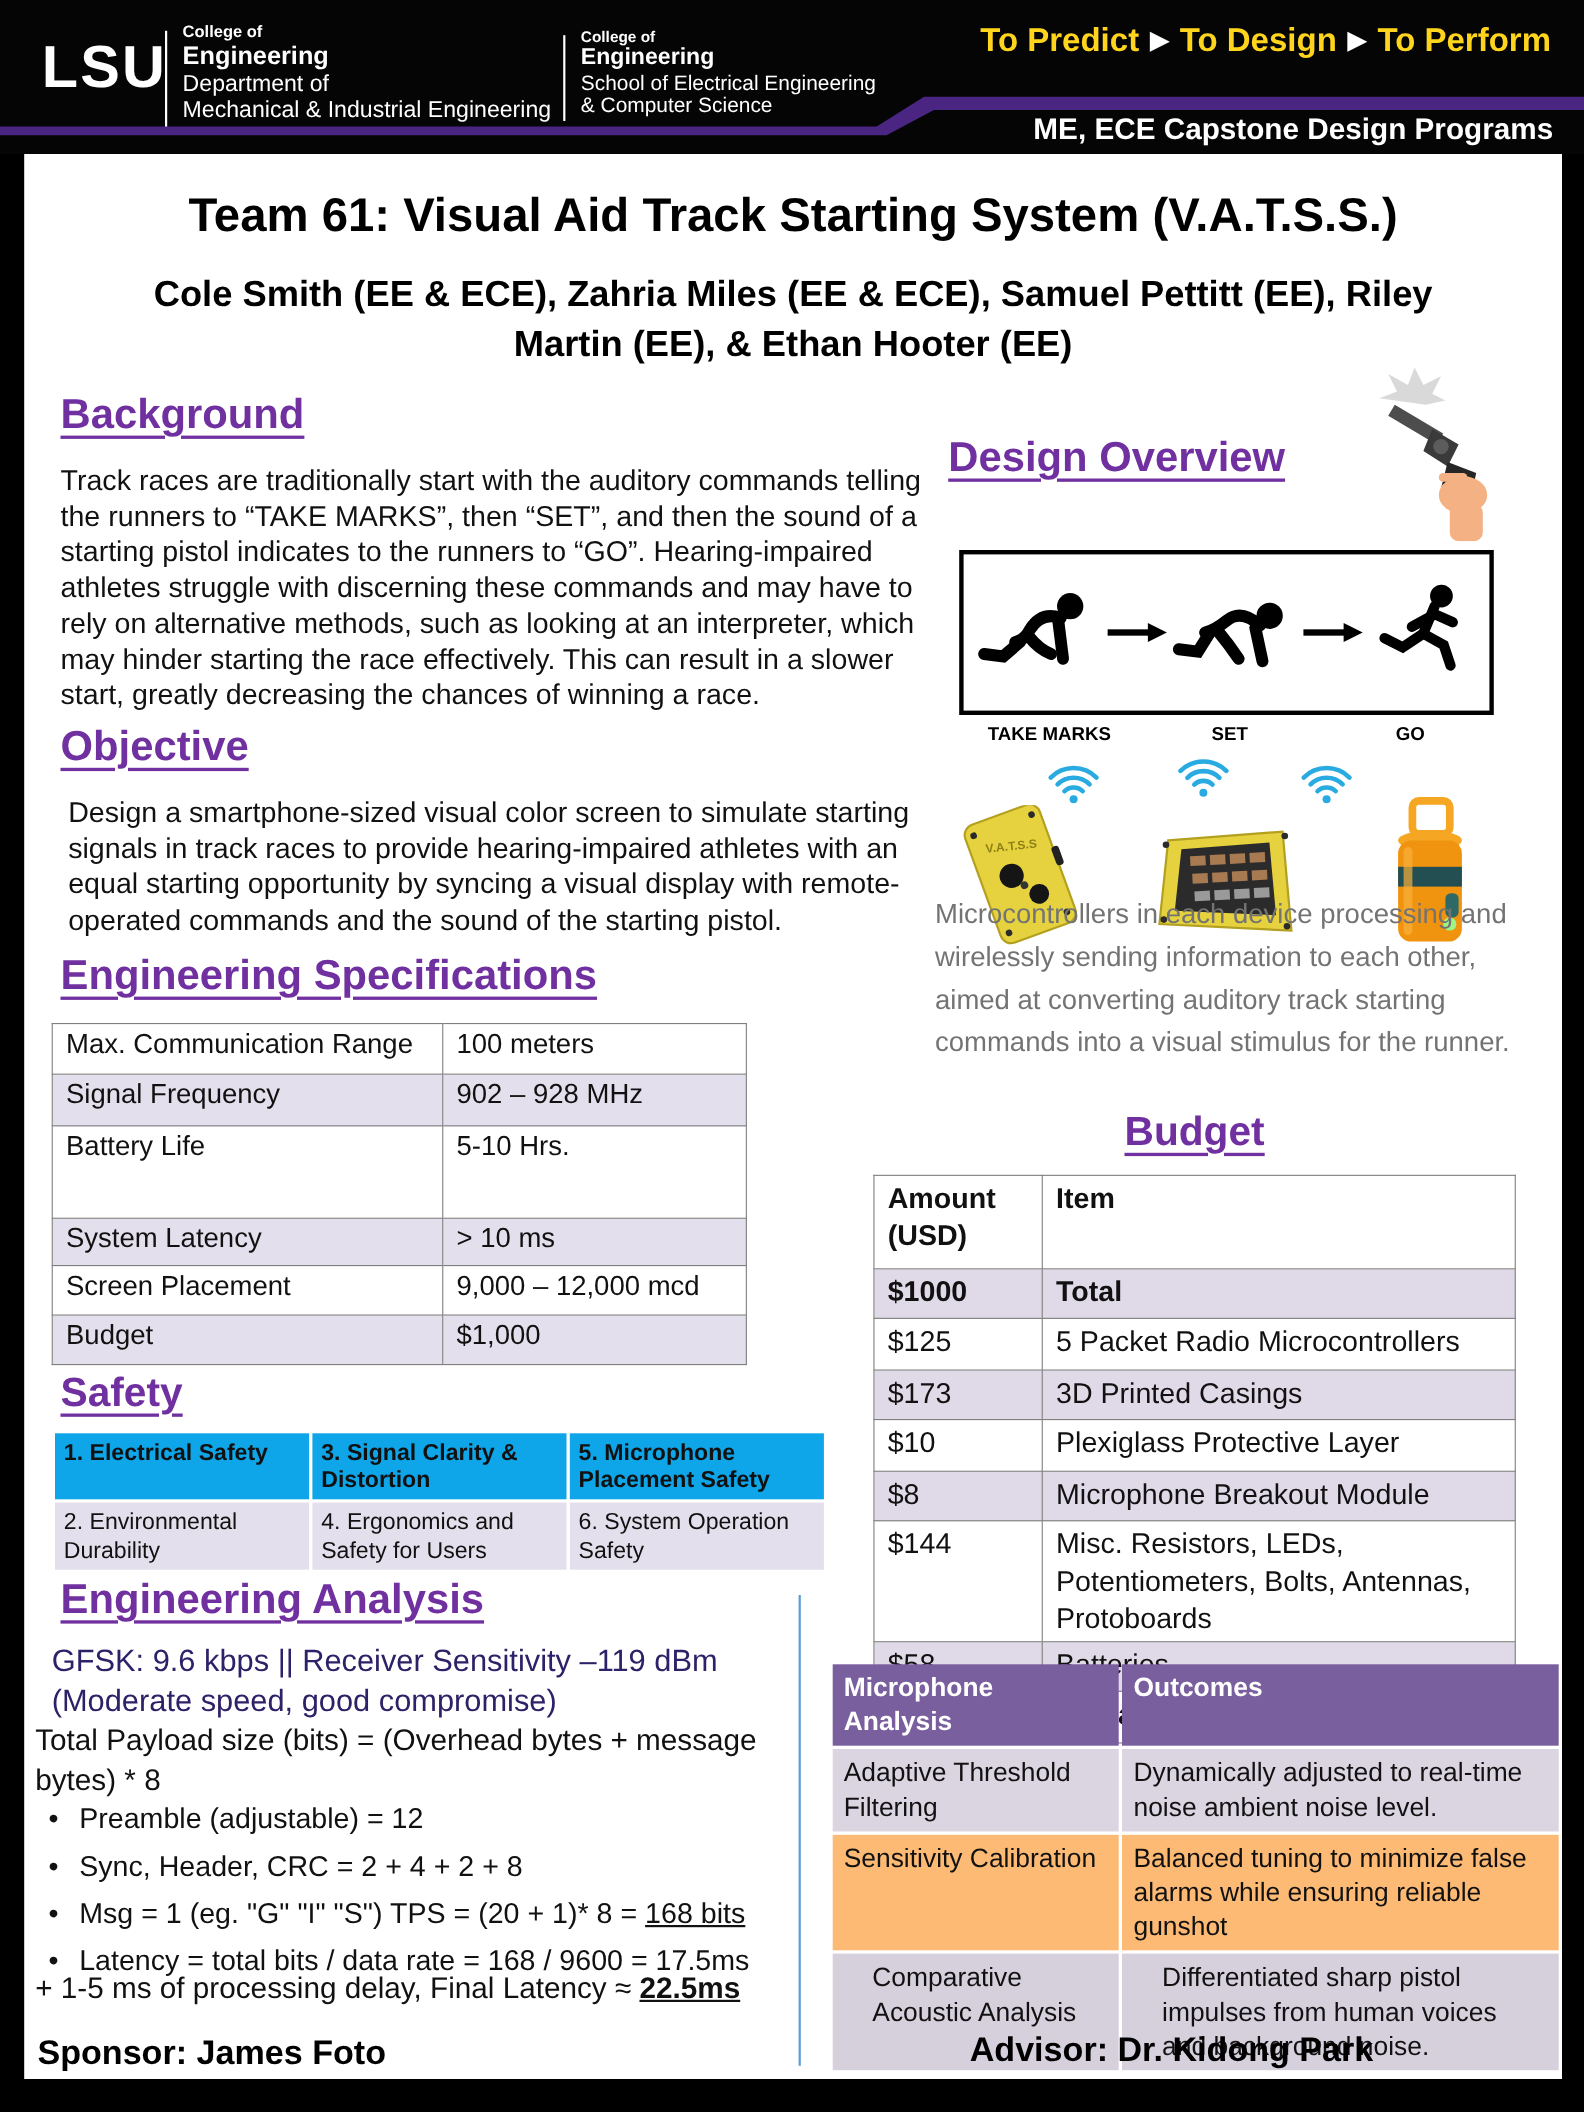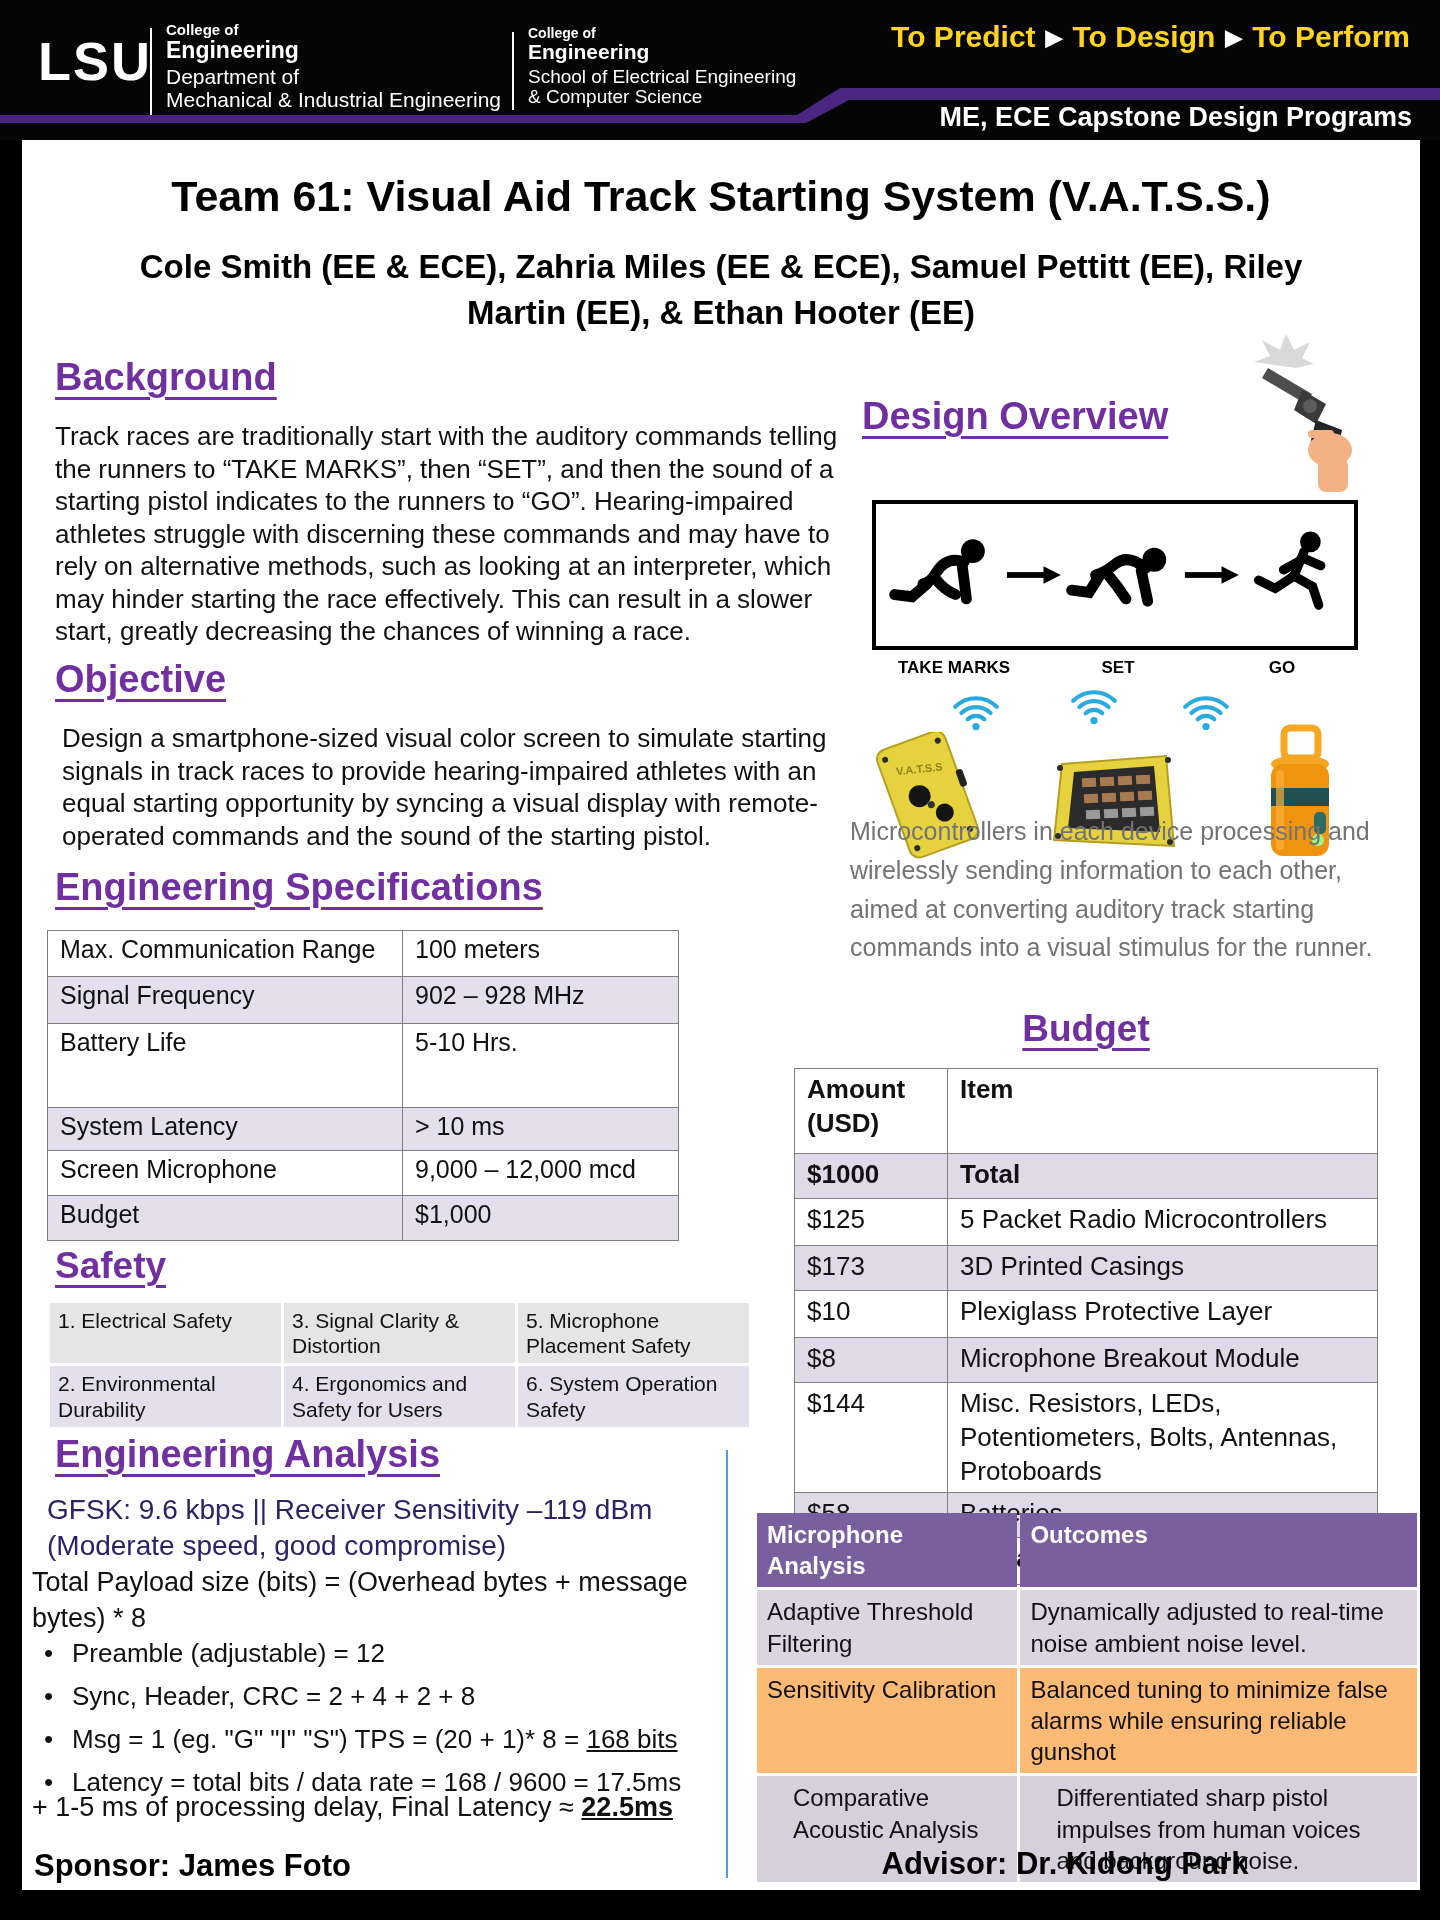--- a/index.html
+++ b/index.html
@@ -27,21 +27,21 @@
   .sec-head{position:absolute;font-size:38px;}
   .body-text{position:absolute;color:#111;font-size:26px;line-height:1.25;}
   
   table{border-collapse:collapse;}
   .spec-table{position:absolute;left:25px;top:790px;width:632px;font-size:25px;color:#111;}
   .spec-table td{border:1px solid #7f7f7f;padding:4px 12px;vertical-align:top;}
   .spec-table .shade{background:#e4dfec;}
   
   .safety-table{position:absolute;left:25px;top:1160px;border-collapse:separate;border-spacing:3px;font-size:21px;color:#111;}
   .safety-table td{width:215px;padding:5px 8px;vertical-align:top;line-height:1.2;}
-  .safety-table .hd{background:#e5e5e5;font-weight:400;}
+  .safety-table .hd{background:#0ea5e9;font-weight:700;}
   .safety-table .lt{background:#e4dfec;}
   
   .gfsk{position:absolute;left:25px;top:1352px;font-size:28px;color:#2e2167;line-height:1.3;}
   .payload{position:absolute;left:10px;top:1424px;width:710px;font-size:27px;color:#111;line-height:1.35;}
   .bullets{position:absolute;left:16px;top:1498px;width:690px;font-size:26px;color:#111;}
   .bullets .li{margin-bottom:12px;padding-left:34px;position:relative;}
   .bullets .li:before{content:"•";position:absolute;left:6px;}
   .uline{text-decoration:underline;}
   .final-latency{position:absolute;left:10px;top:1652px;font-size:27px;color:#111;}
   .final-latency b{text-decoration:underline;}
@@ -126,21 +126,21 @@
       </tr>
       <tr style="height:84px;">
         <td>Battery Life</td>
         <td>5-10 Hrs.</td>
       </tr>
       <tr style="height:43px;">
         <td class="shade">System Latency</td>
         <td class="shade">&gt; 10 ms</td>
       </tr>
       <tr style="height:45px;">
-        <td>Screen Microphone</td>
+        <td>Screen Placement</td>
         <td>9,000 – 12,000 mcd</td>
       </tr>
       <tr style="height:45px;">
         <td class="shade">Budget</td>
         <td class="shade">$1,000</td>
       </tr>
     </tbody>
       </table>
 
     <div class="sec-head h-purple" style="left:33px;top:1105px;font-size:37px;">Safety</div>

